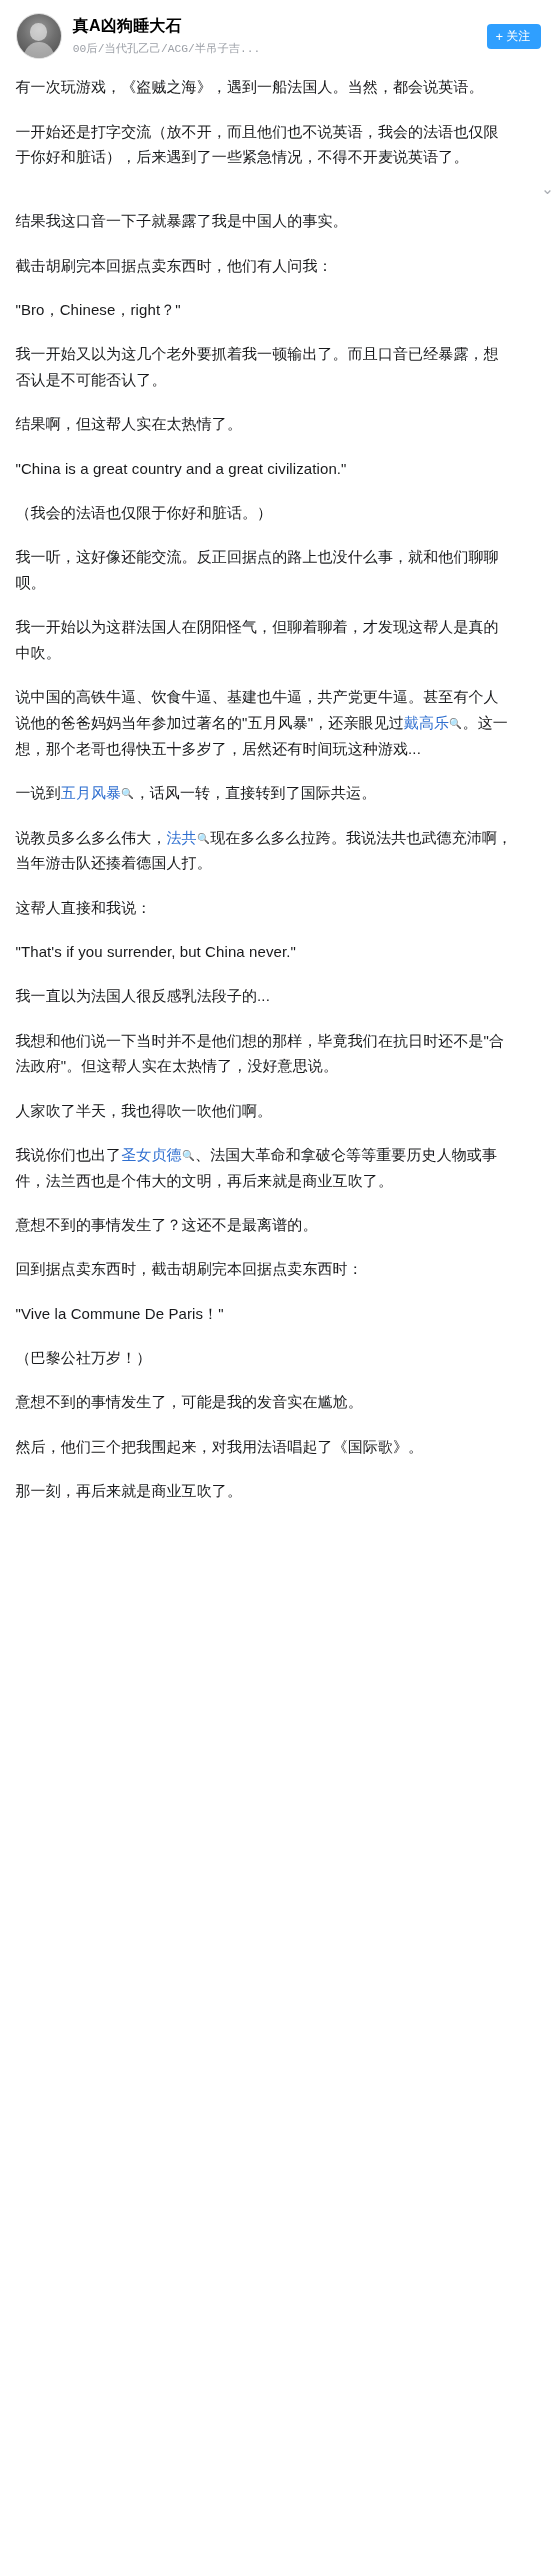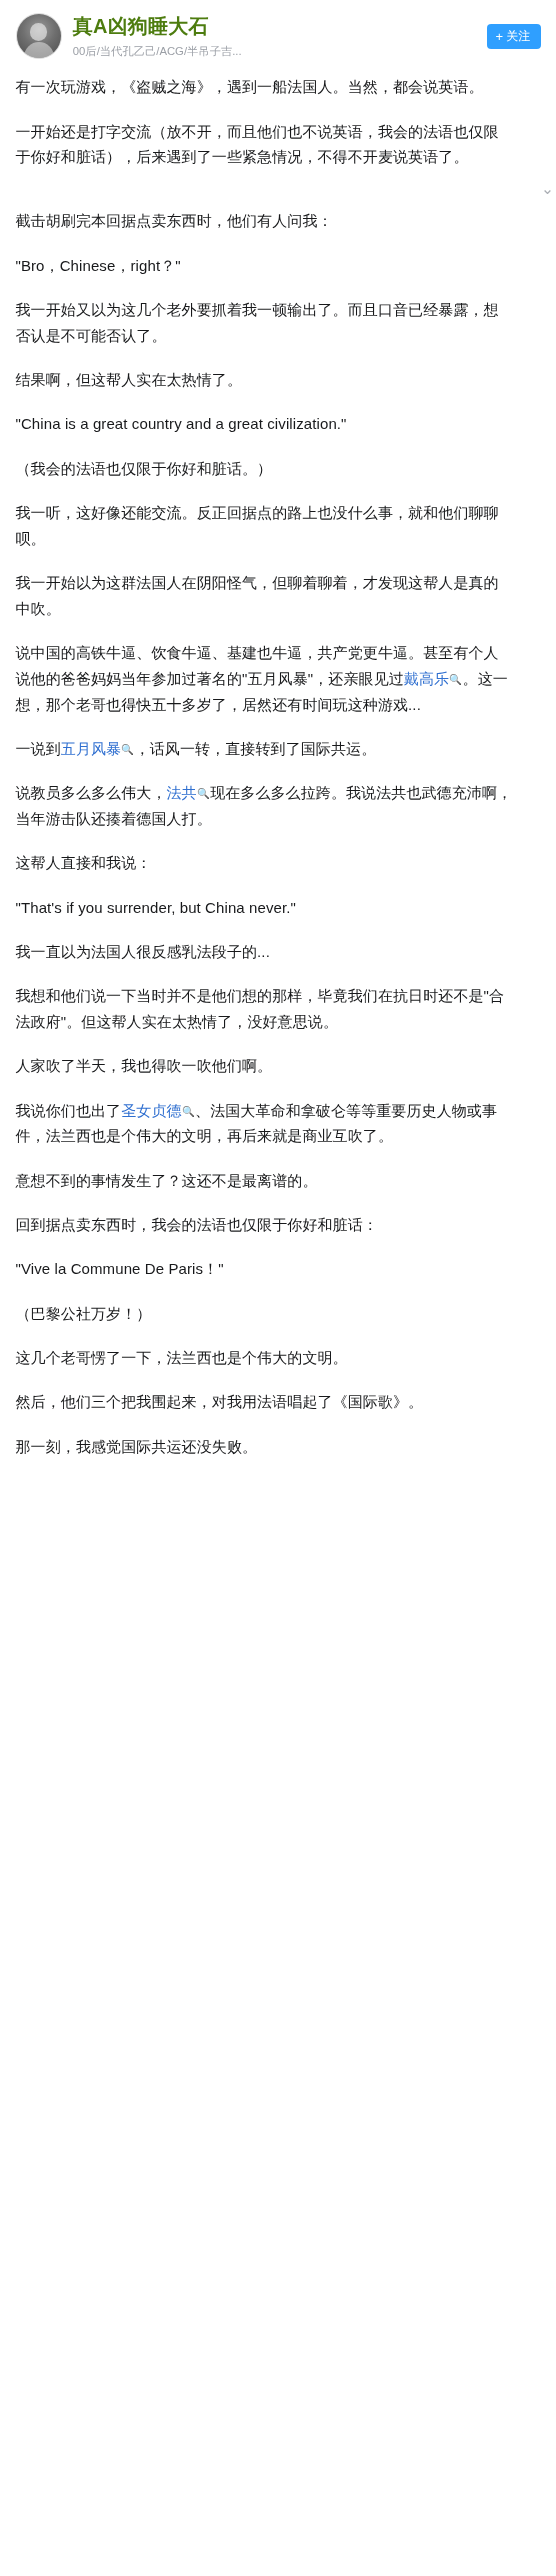--- a/index.html
+++ b/index.html
@@ -63,34 +63,35 @@
     margin-left: -15px;
     border-radius: 15px 15px 0 0;
     background: rgba(255,255,255,0.45);
   }
   .head-text {
     flex: 1 1 auto;
     padding-left: 11.3px;
     min-width: 0;
   }
   .uname {
-    font-size: 20px;
+    font-size: 16px;
     font-weight: bold;
-    color: #4d7c0f;
+    color: #000000;
     line-height: 1.25;
     letter-spacing: 0.2px;
   }
   .usub {
     margin-top: 5.2px;
     font-size: 11.3px;
     color: #9b9fa6;
     line-height: 1.3;
     white-space: nowrap;
     overflow: hidden;
     text-overflow: ellipsis;
+    font-family: Liberation Mono, monospace;
   }
   .follow-btn {
     flex: 0 0 auto;
     margin-left: 6.2px;
     background: #2f9fff;
     color: #ffffff;
     font-size: 12px;
     border-radius: 4.1px;
     padding: 5.7px 10.3px 5.7px 8.2px;
     display: flex;
@@ -180,40 +181,41 @@
 
   <div class="content">
 
     <p class="para">有一次玩游戏，《盗贼之海》，遇到一船法国人。当然，都会说英语。</p>
     <p class="para">一开始还是打字交流（放不开，而且他们也不说英语，我会的法语也仅限于你好和脏话），后来遇到了一些紧急情况，不得不开麦说英语了。</p>
 
     <div class="chev-row">
       <span class="chev">⌄</span>
     </div>
 
+    <p class="para">结果我这口音一下子就暴露了我是中国人的事实。</p>
     <p class="para">截击胡刷完本回据点卖东西时，他们有人问我：</p>
     <p class="para">"Bro，Chinese，right？"</p>
     <p class="para">我一开始又以为这几个老外要抓着我一顿输出了。而且口音已经暴露，想否认是不可能否认了。</p>
     <p class="para">结果啊，但这帮人实在太热情了。</p>
     <p class="para">"China is a great country and a great civilization."</p>
     <p class="para">（我会的法语也仅限于你好和脏话。）</p>
     <p class="para">我一听，这好像还能交流。反正回据点的路上也没什么事，就和他们聊聊呗。</p>
     <p class="para">我一开始以为这群法国人在阴阳怪气，但聊着聊着，才发现这帮人是真的中吹。</p>
     <p class="para">说中国的高铁牛逼、饮食牛逼、基建也牛逼，共产党更牛逼。甚至有个人说他的爸爸妈妈当年参加过著名的"五月风暴"，还亲眼见过<span class="link">戴高乐<span class="mag">🔍</span></span>。这一想，那个老哥也得快五十多岁了，居然还有时间玩这种游戏...</p>
     <p class="para">一说到<span class="link">五月风暴<span class="mag">🔍</span></span>，话风一转，直接转到了国际共运。</p>
     <p class="para">说教员多么多么伟大，<span class="link">法共<span class="mag">🔍</span></span>现在多么多么拉跨。我说法共也武德充沛啊，当年游击队还揍着德国人打。</p>
     <p class="para">这帮人直接和我说：</p>
     <p class="para">"That's if you surrender, but China never."</p>
     <p class="para">我一直以为法国人很反感乳法段子的...</p>
     <p class="para">我想和他们说一下当时并不是他们想的那样，毕竟我们在抗日时还不是"合法政府"。但这帮人实在太热情了，没好意思说。</p>
     <p class="para">人家吹了半天，我也得吹一吹他们啊。</p>
     <p class="para">我说你们也出了<span class="link">圣女贞德<span class="mag">🔍</span></span>、法国大革命和拿破仑等等重要历史人物或事件，法兰西也是个伟大的文明，再后来就是商业互吹了。</p>
     <p class="para">意想不到的事情发生了？这还不是最离谱的。</p>
-    <p class="para">回到据点卖东西时，我会的法语也仅限于你好和脏话：</p>
+    <p class="para">回到据点卖东西时，截击胡刷完本回据点卖东西时：</p>
     <p class="para">"Vive la Commune De Paris！"</p>
     <p class="para">（巴黎公社万岁！）</p>
-    <p class="para">这几个老哥愣了一下，法兰西也是个伟大的文明。</p>
+    <p class="para">意想不到的事情发生了，可能是我的发音实在尴尬。</p>
     <p class="para">然后，他们三个把我围起来，对我用法语唱起了《国际歌》。</p>
-    <p class="para">那一刻，我感觉国际共运还没失败。</p>
+    <p class="para">那一刻，再后来就是商业互吹了。</p>
 
   </div>
 </div>
 
 
 </body></html>

